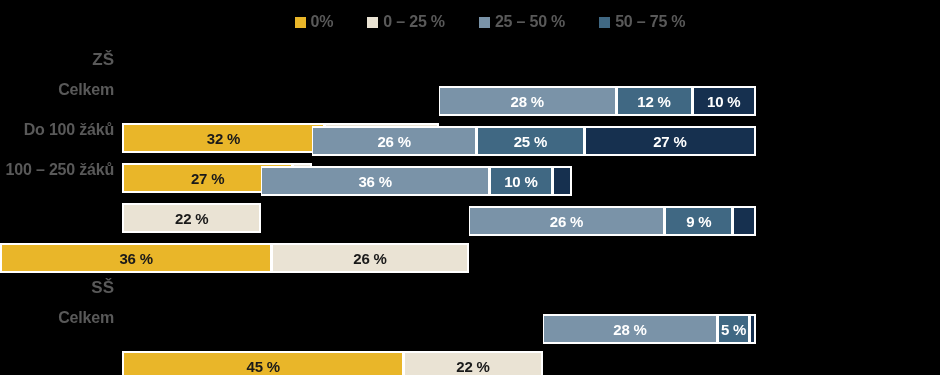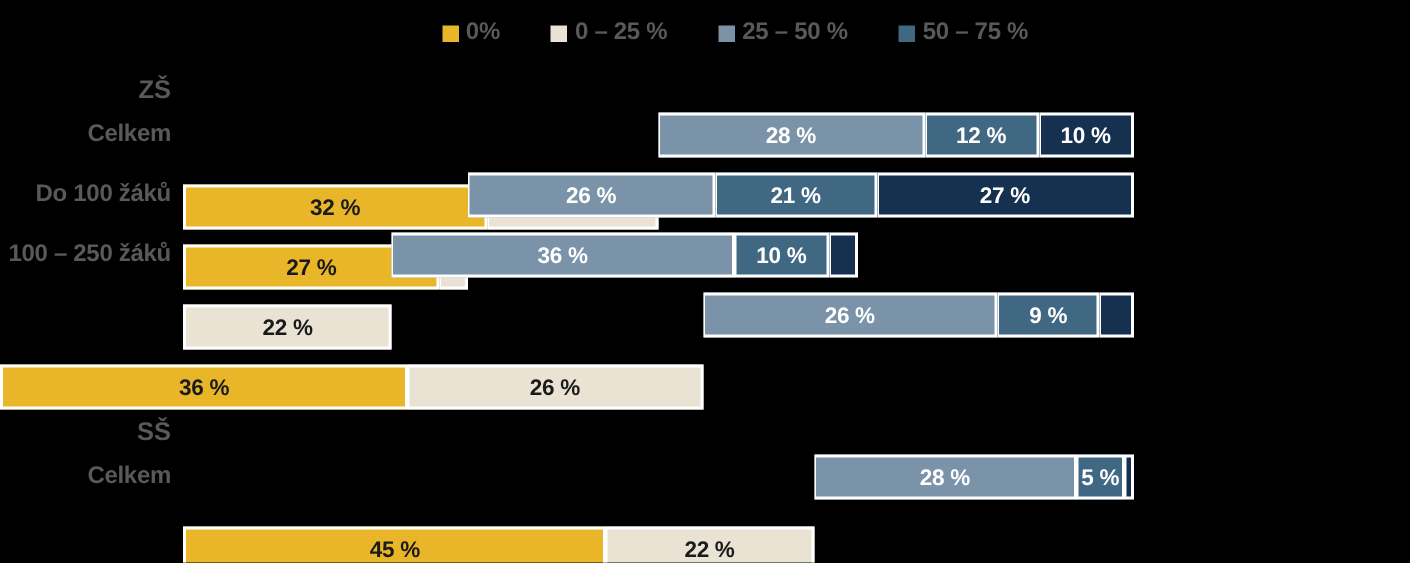--- a/index.html
+++ b/index.html
@@ -100,21 +100,21 @@
     overflow: hidden;
     font-size: 15px;
     font-weight: bold;
     letter-spacing: -0.2px;
     line-height: 1;
   }
   .seg + .seg { border-left: 1px solid #ffffff; }
   .spacer-lg { height: 38px; }
 
   .dark-text  { color: #1a1a1a; margin-top: 48px; }
-  .light-text { color: #ffffff; }
+  .light-text { color: #ffffff; margin-top: 11px; }
 </style>
 </head>
 <body>
 
 <div id="legend">
     <div class="legend-item">
       <span class="legend-swatch" style="background: rgb(233, 182, 41);"></span>
       <span class="legend-label">0%</span>
     </div>
     <div class="legend-item">
@@ -144,21 +144,21 @@
         <div class="seg light-text" style="background: rgb(64, 104, 131); width: 12%;">12 %</div>
         <div class="seg light-text" style="background: rgb(22, 48, 79); width: 10%;">10 %</div>
       </div>
     </div>
     <div class="bar-row">
       <div class="row-label">Do 100 žáků</div>
       <div class="bar-track">
         <div class="seg dark-text" style="background: rgb(233, 182, 41); width: 27%;">27 %</div>
         <div class="seg dark-text" style="background: rgb(234, 227, 212); width: 3%;"></div>
         <div class="seg light-text" style="background: rgb(122, 147, 168); width: 26%;">26 %</div>
-        <div class="seg light-text" style="background: rgb(64, 104, 131); width: 17%;">21 %</div>
+        <div class="seg light-text" style="background: rgb(64, 104, 131); width: 17%;">25 %</div>
         <div class="seg light-text" style="background: rgb(22, 48, 79); width: 27%;">27 %</div>
       </div>
     </div>
     <div class="bar-row">
       <div class="row-label">100 – 250 žáků</div>
       <div class="bar-track">
         <div class="seg dark-text" style="background: rgb(234, 227, 212); width: 22%;">22 %</div>
         <div class="seg light-text" style="background: rgb(122, 147, 168); width: 36%;">36 %</div>
         <div class="seg light-text" style="background: rgb(64, 104, 131); width: 10%;">10 %</div>
         <div class="seg light-text" style="background: rgb(22, 48, 79); width: 3%;"></div>

